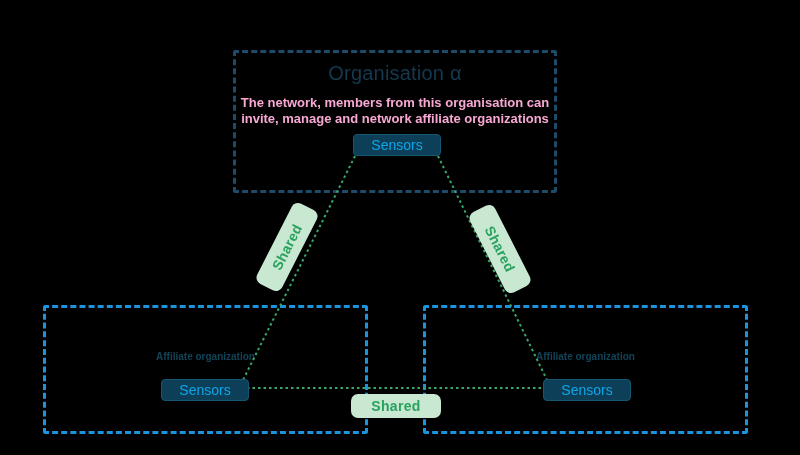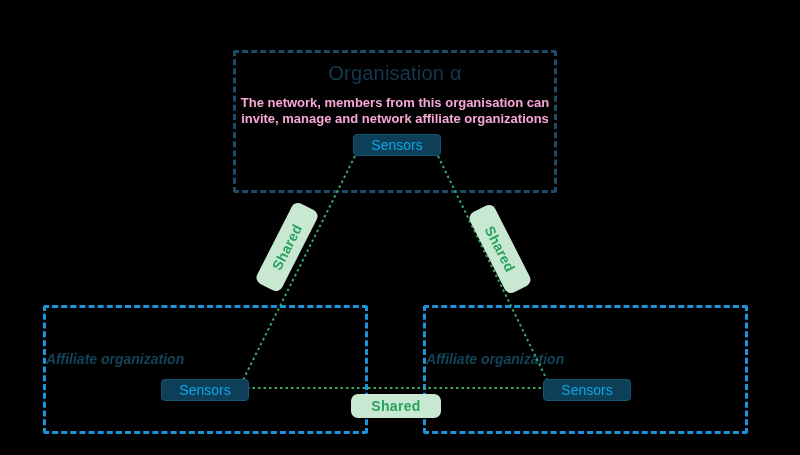--- a/index.html
+++ b/index.html
@@ -50,25 +50,24 @@
     text-align: center;
     color: #f9a8d4;
     font-size: 13px;
     font-weight: 600;
     line-height: 16px;
   }
   .org-sub {
     position: absolute;
     left: 0; right: 0;
     top: 43px;
-    text-align: left;
+    text-align: center;
     color: #124459;
-    font-size: 14px;
+    font-size: 10px;
     font-weight: 600;
-    font-style: italic;
   }
 
   
   .sensors-chip {
     position: absolute;
     box-sizing: border-box;
     height: 22px;
     width: 88px;
     background: #0d4058;
     border: 1px solid #175672;

